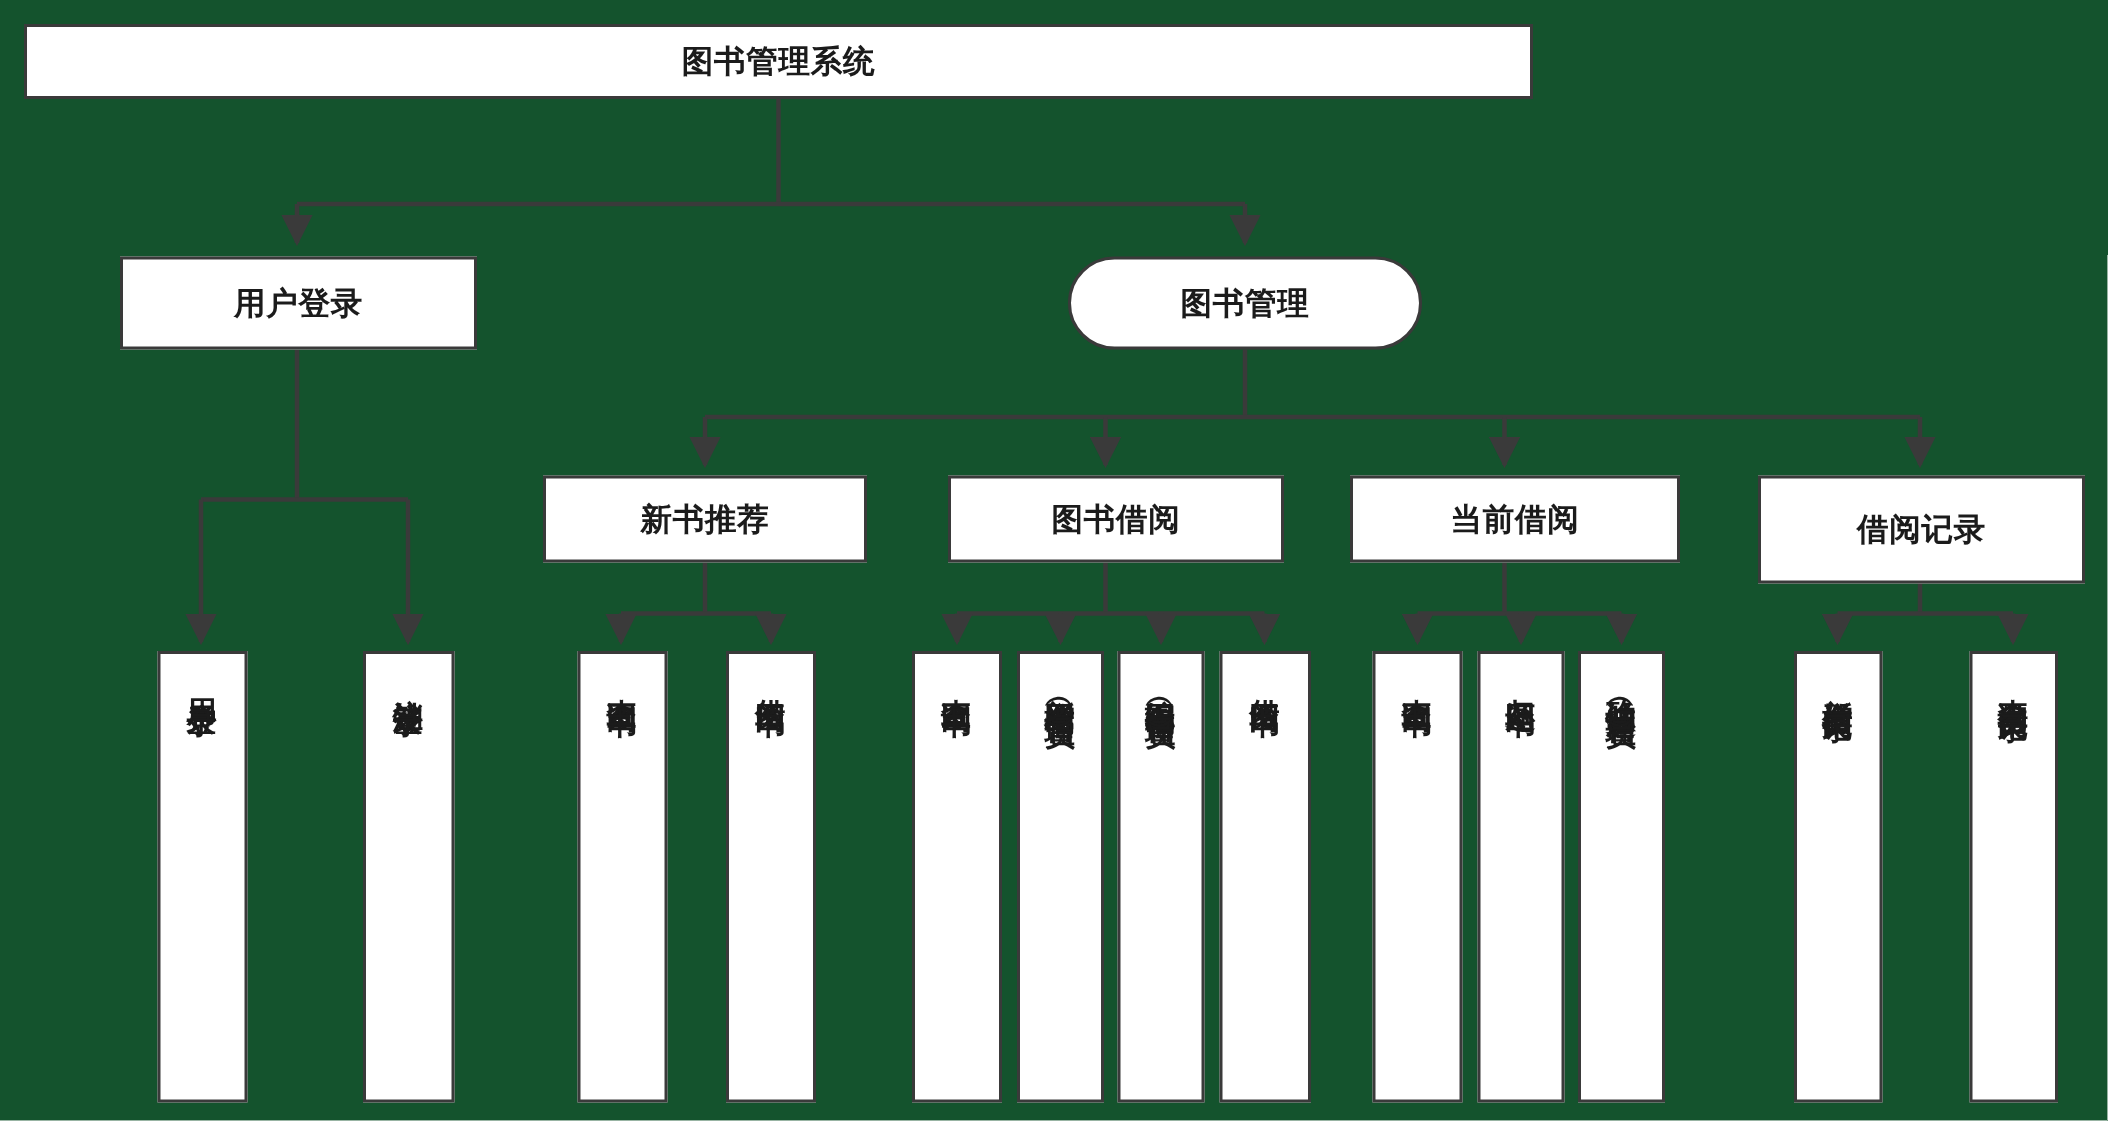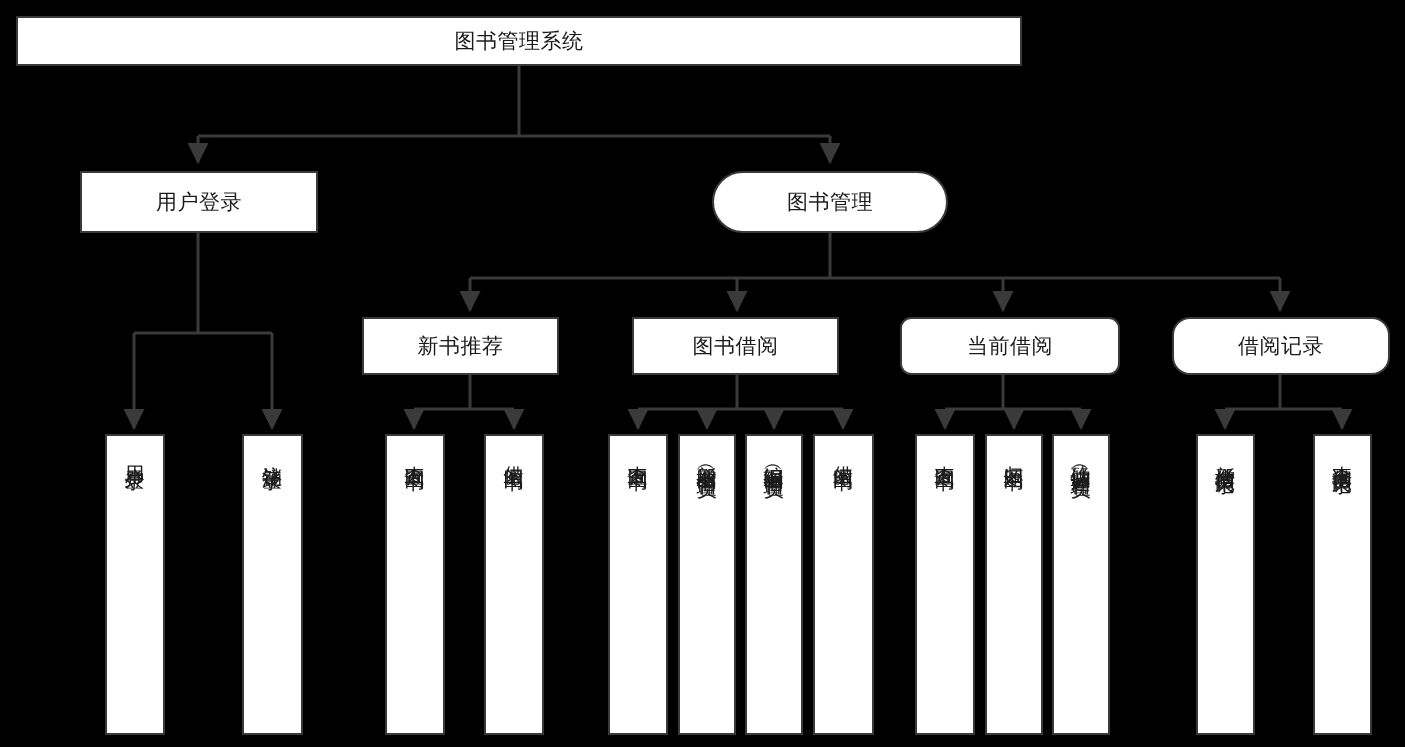--- a/index.html
+++ b/index.html
@@ -8,22 +8,23 @@
     padding: 0;
     background: #ffffff;
   }
   body {
     font-family: "DejaVu Sans", "Liberation Sans", sans-serif;
   }
   #diagram-root {
     position: relative;
     width: 1405px;
     height: 747px;
-    background: #000000;
+    background: #14532d;
     overflow: hidden;
+    font-weight: bold;
   }
   #edge-layer {
     position: absolute;
     left: 0;
     top: 0;
     width: 1405px;
     height: 747px;
   }
   .node {
     position: absolute;
@@ -125,30 +126,30 @@
     <span class="node-label">图书管理系统</span>
   </div>
 
   <div class="node" style="left:80px; top:171px; width:238px; height:62px;">
     <span class="node-label">用户登录</span>
   </div>
   <div class="node" style="left:712px; top:171px; width:236px; height:62px;border-radius:31px;">
     <span class="node-label">图书管理</span>
   </div>
 
-  <div class="node" style="left:362px; top:317px; width:197px; height:58px;">
+  <div class="node" style="left:362px; top:317px; width:216px; height:58px;">
     <span class="node-label">新书推荐</span>
   </div>
-  <div class="node" style="left:632px; top:317px; width:207px; height:58px;">
+  <div class="node" style="left:632px; top:317px; width:224px; height:58px;">
     <span class="node-label">图书借阅</span>
   </div>
-  <div class="node" style="left:900px; top:317px; width:220px; height:58px;border-radius:11px;">
+  <div class="node" style="left:900px; top:317px; width:220px; height:58px;">
     <span class="node-label">当前借阅</span>
   </div>
-  <div class="node" style="left:1172px; top:317px; width:218px; height:58px;border-radius:18px;">
+  <div class="node" style="left:1172px; top:317px; width:218px; height:72px;">
     <span class="node-label">借阅记录</span>
   </div>
 
   <div class="node vertical" style="left:105px; top:434px; width:60px; height:301px;">
     <span class="node-label">用户登录</span>
   </div>
   <div class="node vertical" style="left:242px; top:434px; width:61px; height:301px;">
     <span class="node-label">注销登录</span>
   </div>
 

